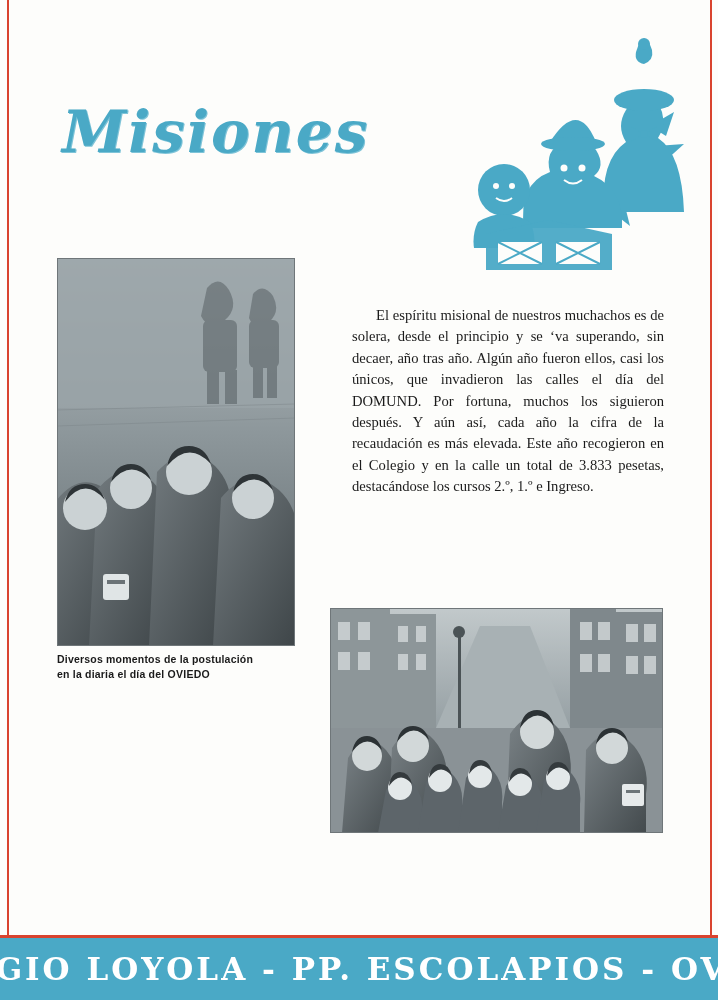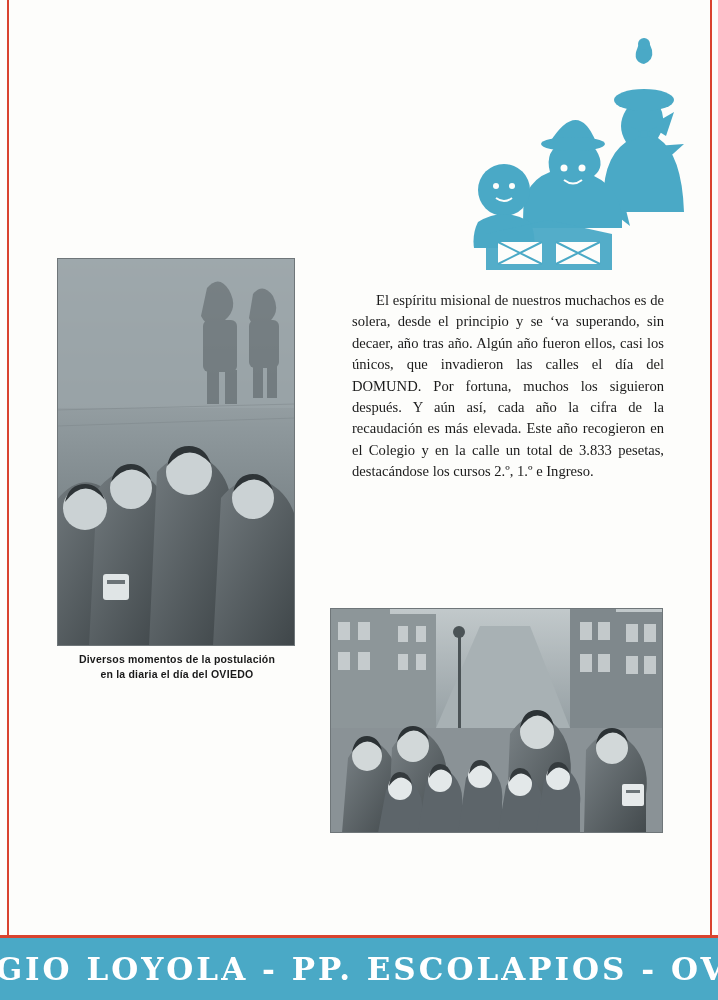--- a/index.html
+++ b/index.html
@@ -70,21 +70,20 @@
     overflow: hidden;
     background: #9aa2a6;
   }
   .photo-left svg { display:block; }
 
   .caption {
     position: absolute;
     left: 57px;
     top: 652px;
     width: 240px;
-    text-align: center;
     font-family: "Liberation Sans", sans-serif;
     font-size: 10.5px;
     font-weight: 700;
     color: #1a1a1a;
     line-height: 1.45;
     letter-spacing: 0.2px;
   }
   .caption .domund { letter-spacing: 0.3px; }
 
   
@@ -92,21 +91,21 @@
     position: absolute;
     left: 352px;
     top: 288px;
     width: 312px;
     font-family: "Liberation Serif", serif;
     font-size: 14.6px;
     line-height: 1.465;
     color: #1b1b1b;
     text-align: justify;
   }
-  .body-col p { margin: 2px 0 0 0; text-indent: 24px; }
+  .body-col p { margin: 17px 0 0 0; text-indent: 24px; }
   .body-col p + p { margin-top: 7px; }
 
   
   .photo-bottom {
     position: absolute;
     left: 330px;
     top: 608px;
     width: 333px;
     height: 225px;
     overflow: hidden;
@@ -144,20 +143,21 @@
   }
 </style>
 </head>
 <body>
 
 <div class="page">
 
   <div class="page-rule-left"></div>
   <div class="page-rule-right"></div>
 
+  <div class="title">Misiones</div>
 
   <div class="illustration">
     <svg width="290" height="250" viewBox="0 0 290 250" xmlns="http://www.w3.org/2000/svg">
       <g fill="#4aa9c6">
 
         <g>
           <path d="M236 92 l14 -22 6 24 z"></path>
           <path d="M252 104 l24 -14 -8 24 z"></path>
           <path d="M258 124 l28 -2 -20 18 z"></path>
           <path d="M256 146 l26 10 -24 10 z"></path>

